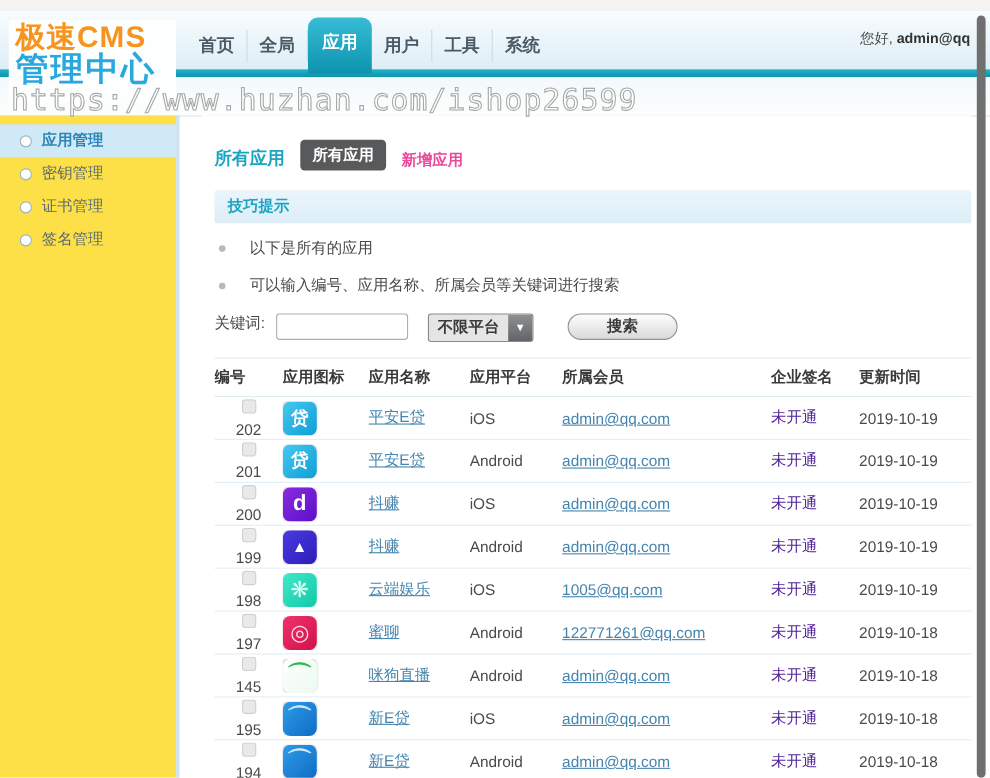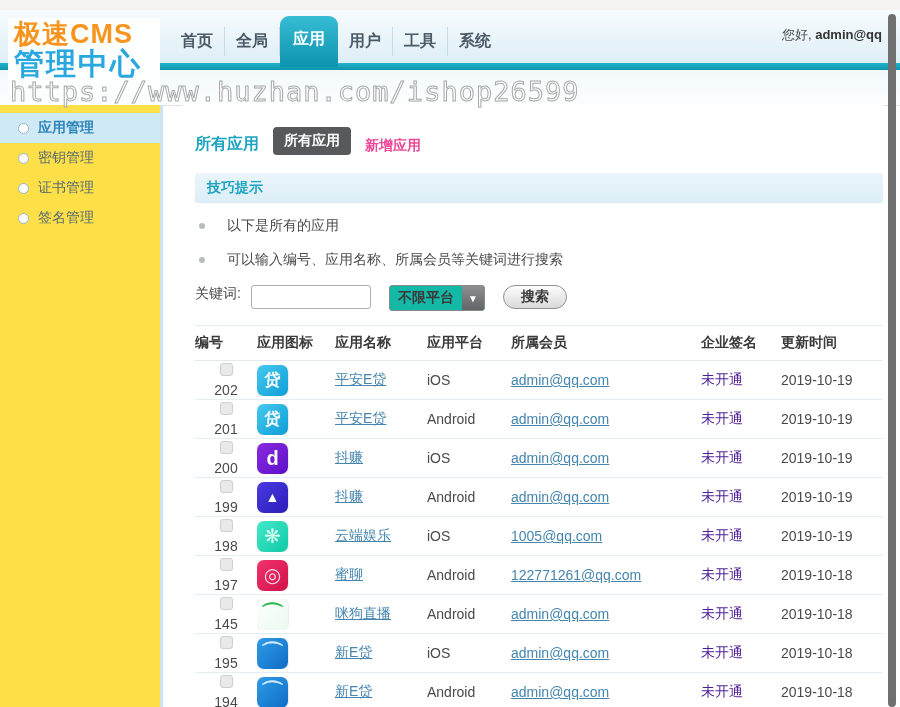--- a/index.html
+++ b/index.html
@@ -62,25 +62,25 @@
   .bullets{margin:14px 0 6px 16px;}
   .bullet{display:flex;align-items:center;gap:22px;font-size:14px;color:#4a4a4a;margin:0 0 16px 0;}
   .bullet .bdot{width:6px;height:6px;border-radius:50%;background:#b5bcc0;flex:none;}
 
   .searchrow{display:flex;gap:10px;margin:4px 0 0 12px;padding-bottom:14px;
              border-bottom:1px solid #e4eef4;}
   .kw-label{font-size:14px;color:#4a4a4a;}
   .kw-input{width:108px;height:20px;border:1px solid #abadb3;border-radius:3px;font-size:13px;
             padding:1px 5px;outline:none;color:#333;}
   .select{display:flex;align-items:stretch;border:1px solid #8a8a8a;border-radius:3px;overflow:hidden;
-          margin-left:8px;cursor:pointer;background:#14b8a6;height:24px;}
+          margin-left:8px;cursor:pointer;background:#e5e5e5;height:24px;}
   .select .sel-text{font-size:14px;font-weight:bold;color:#3a3a3a;padding:3px 8px 0 8px;}
   .select .sel-arrow{width:22px;background:linear-gradient(#8e8f91,#636467);color:#fff;
           display:flex;align-items:center;justify-content:center;font-size:10px;}
-  .searchbtn{margin-left:8px;height:24px;padding:0 17px;border:1px solid #919191;border-radius:12px;
+  .searchbtn{margin-left:21px;height:24px;padding:0 35px;border:1px solid #919191;border-radius:12px;
              background:linear-gradient(#fdfdfd,#d9d9d9);font-size:14px;font-weight:bold;color:#3a3a3a;
              cursor:pointer;font-family:inherit;}
 
   
   .table{margin-left:12px;}
   .trow,.thead{display:grid;grid-template-columns:62px 78px 92px 84px 190px 80px 1fr;
                align-items:center;}
   .thead{height:34px;font-size:14px;font-weight:bold;color:#3a3a3a;border-bottom:1px solid #dfeaf1;}
   .trow{height:38px;border-bottom:1px solid #e2eff7;font-size:14px;color:#4a4a4a;}
   .cell{overflow:hidden;white-space:nowrap;}

